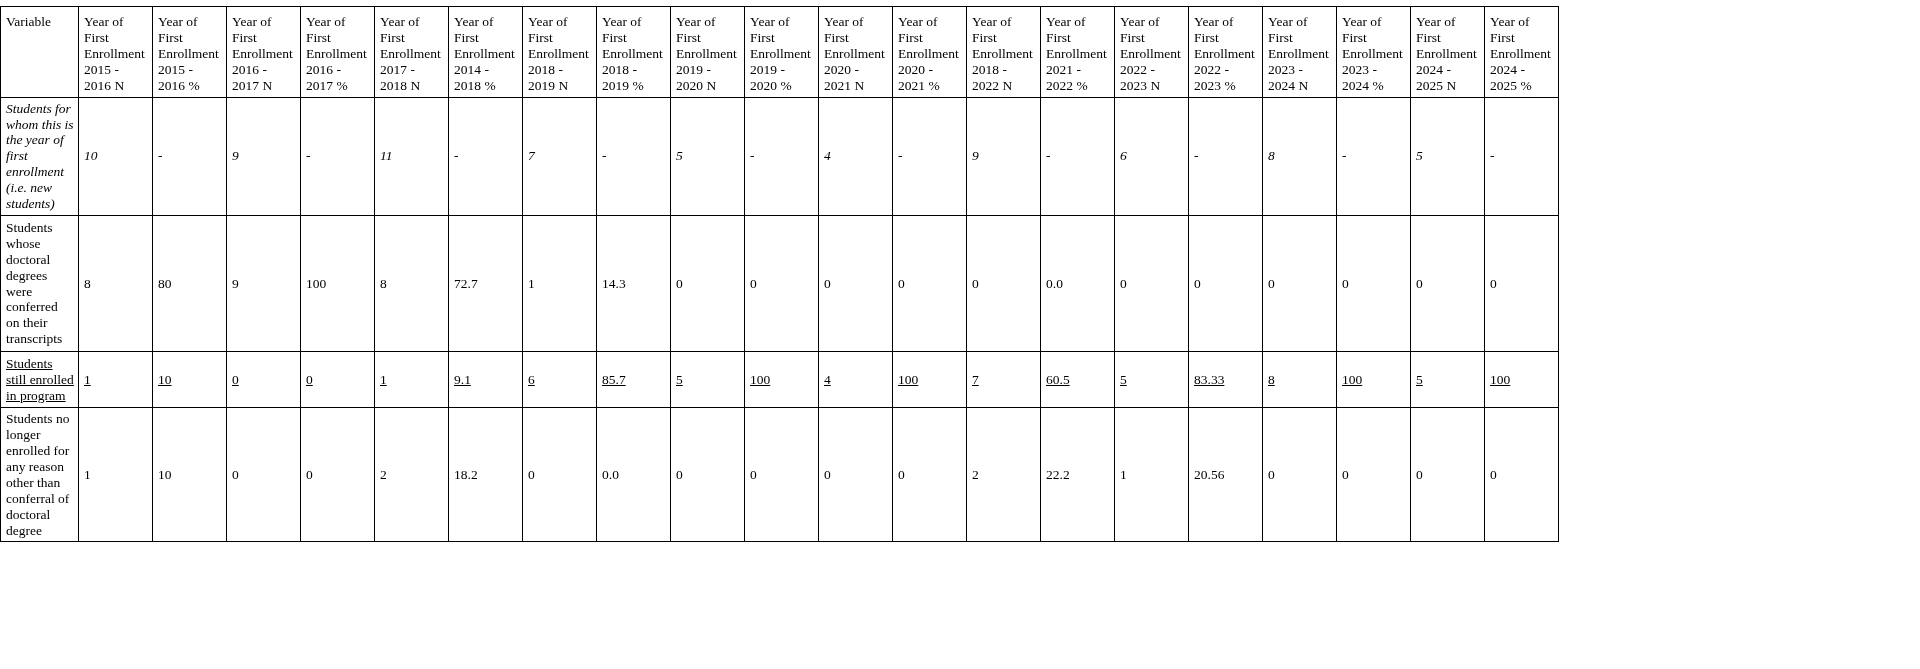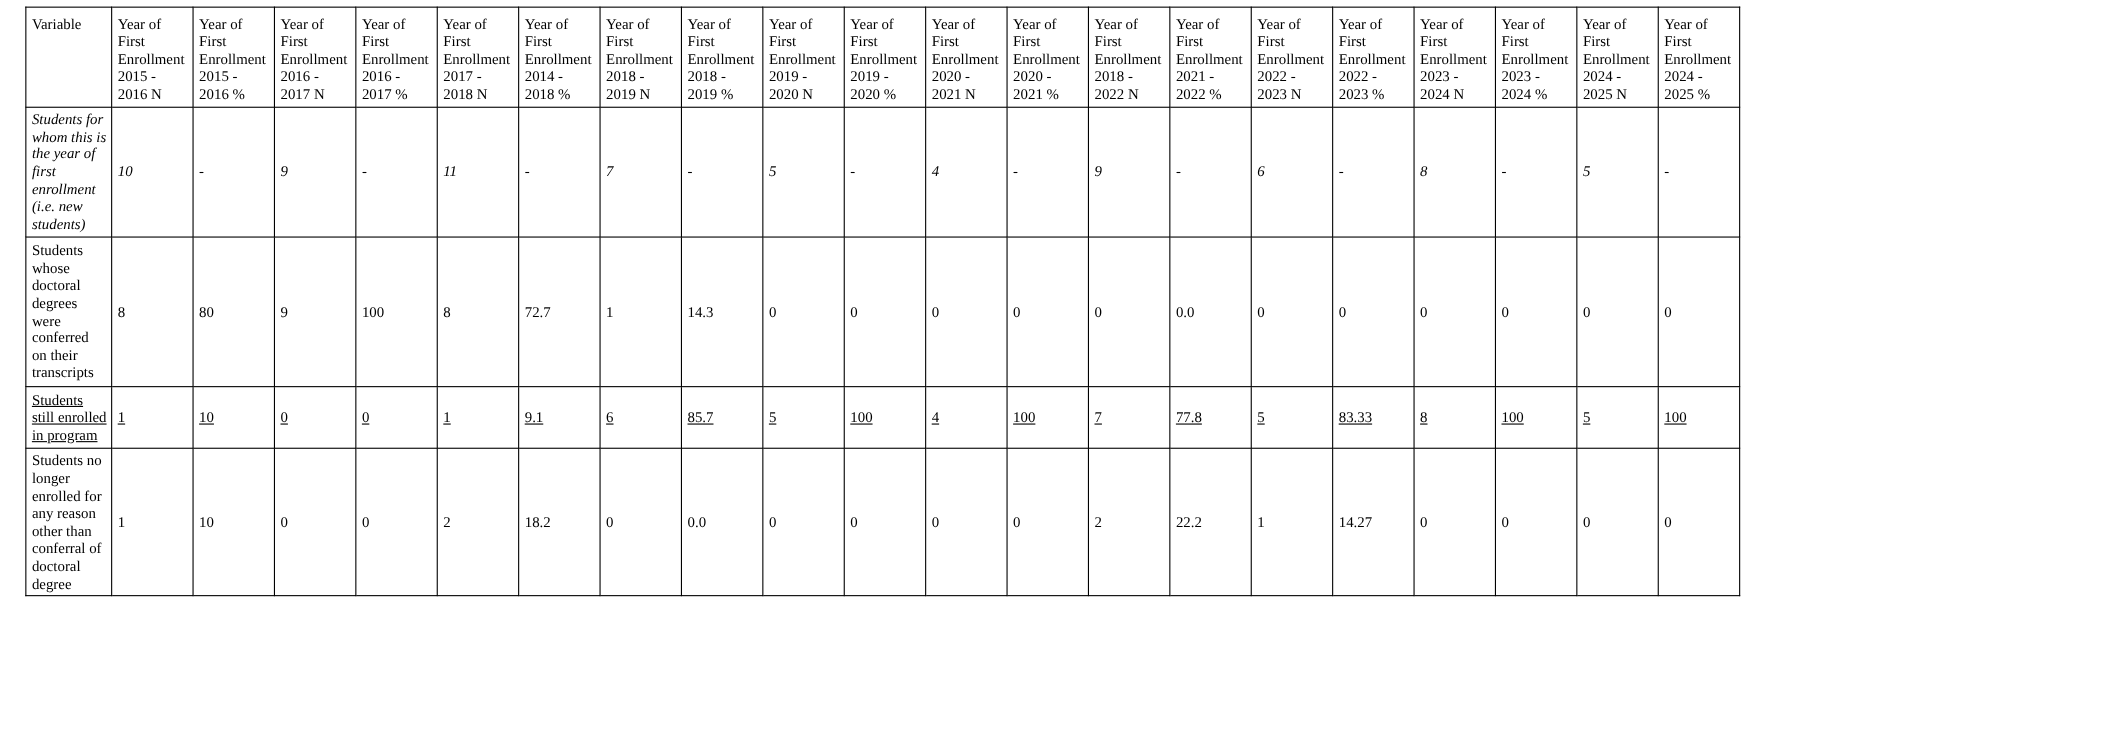--- a/index.html
+++ b/index.html
@@ -9,21 +9,21 @@
   }
   body {
     width: 1920px;
     height: 669px;
     font-family: "Liberation Serif", serif;
     font-size: 13.5px;
     color: #000000;
     overflow: hidden;
   }
   .page {
-    padding: 6px 0 0 23px;
+    padding: 6px 0 0 0;
     box-sizing: border-box;
   }
   table.data-table {
     border-collapse: collapse;
     table-layout: fixed;
     width: 1540px;
     margin: 0;
   }
   table.data-table td,
   table.data-table th {
@@ -142,21 +142,21 @@
         <td>0</td>
         <td>1</td>
         <td>9.1</td>
         <td>6</td>
         <td>85.7</td>
         <td>5</td>
         <td>100</td>
         <td>4</td>
         <td>100</td>
         <td>7</td>
-        <td>77.8</td>
+        <td>60.5</td>
         <td>5</td>
         <td>83.33</td>
         <td>8</td>
         <td>100</td>
         <td>5</td>
         <td>100</td>
       </tr>
       <tr class="r4">
         <td class="row-label">Students no longer enrolled for any reason other than conferral of doctoral degree</td>
         <td>1</td>
@@ -167,21 +167,21 @@
         <td>18.2</td>
         <td>0</td>
         <td>0.0</td>
         <td>0</td>
         <td>0</td>
         <td>0</td>
         <td>0</td>
         <td>2</td>
         <td>22.2</td>
         <td>1</td>
-        <td>14.27</td>
+        <td>20.56</td>
         <td>0</td>
         <td>0</td>
         <td>0</td>
         <td>0</td>
       </tr>
     </tbody>
   </table>
 </div>
 
 </body></html>

